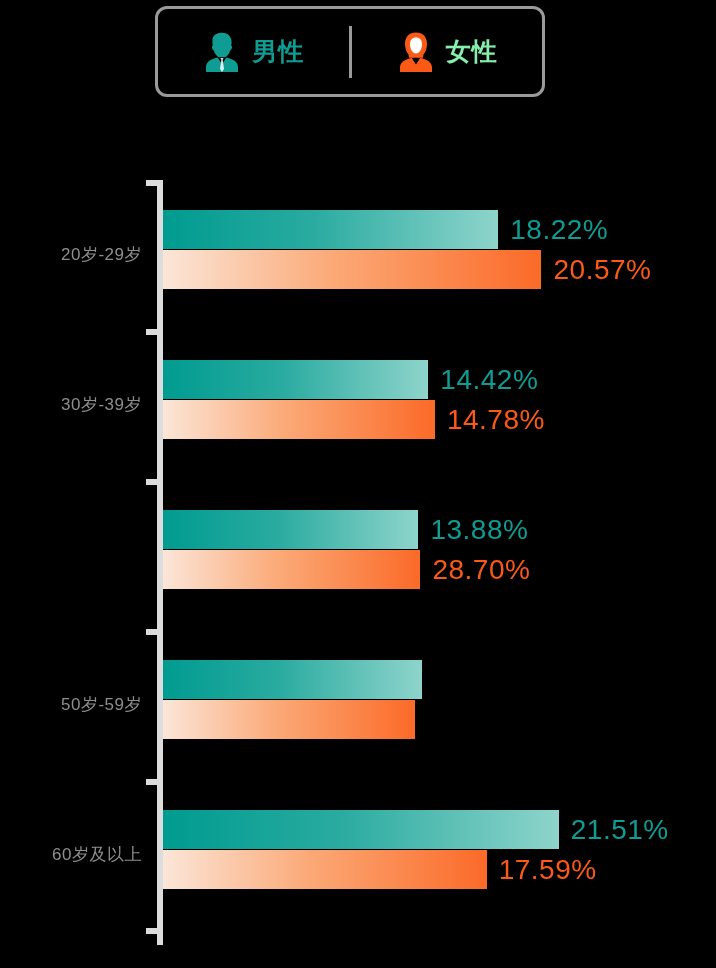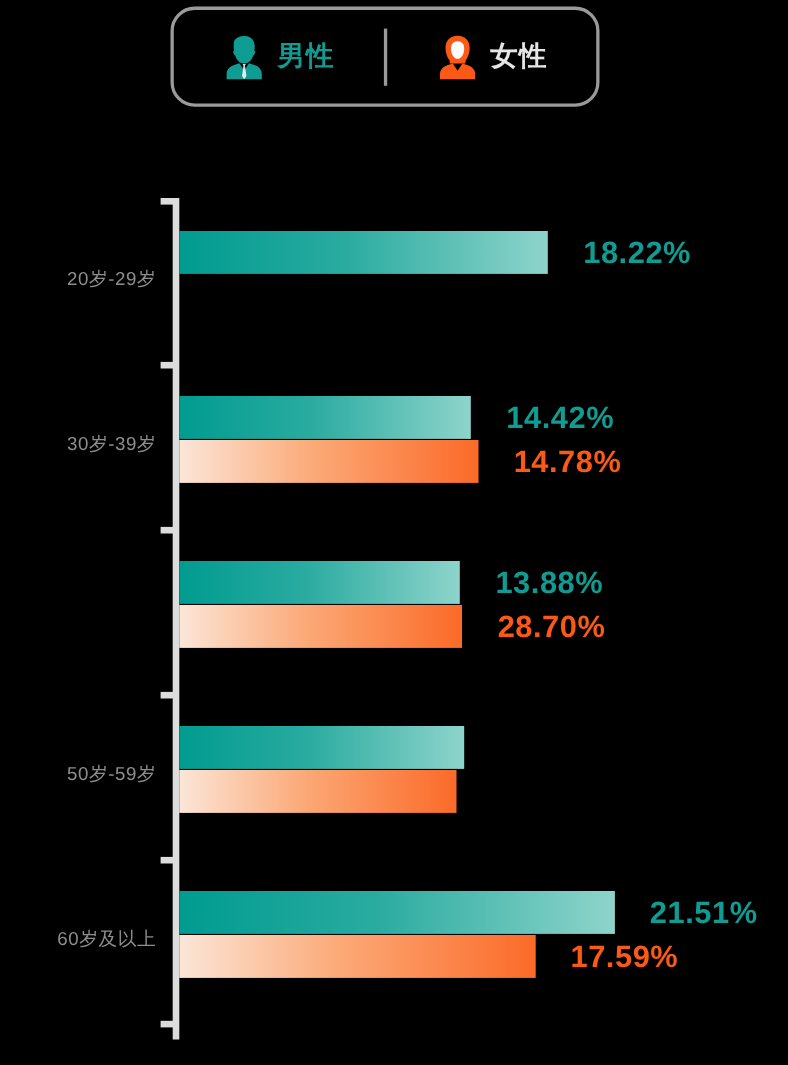--- a/index.html
+++ b/index.html
@@ -18,21 +18,21 @@
 
   
   .legend-box {
     position: absolute;
     left: 155px;
     top: 6px;
     width: 390px;
     height: 91px;
     box-sizing: border-box;
     border: 3px solid #9a9a9a;
-    border-radius: 22px;
+    border-radius: 12px;
     display: flex;
     align-items: center;
   }
   .legend-half {
     flex: 1 1 50%;
     display: flex;
     align-items: center;
     justify-content: center;
     gap: 10px;
     height: 100%;
@@ -48,21 +48,21 @@
     height: 42px;
     display: block;
   }
   .legend-label {
     font-size: 25px;
     font-weight: bold;
     letter-spacing: 1px;
     line-height: 1;
   }
   .legend-label.male   { color: #0f9c92; }
-  .legend-label.female { color: #e5e5e5; }
+  .legend-label.female { color: #86efac; }
 
   
   .chart {
     position: absolute;
     left: 0;
     top: 110px;
     width: 716px;
     height: 858px;
   }
   .axis-line {
@@ -126,26 +126,25 @@
     flex: 0 0 auto;
   }
   .bar.male {
     background: linear-gradient(to right, #009b90 0%, #2aaba0 45%, #8ed4cb 100%);
   }
   .bar.female {
     background: linear-gradient(to right, #fbe6d8 0%, #fba977 45%, #fb6a28 100%);
   }
   .bar-value {
     font-size: 28px;
-    font-weight: bold;
+    font-weight: normal;
     letter-spacing: 0.5px;
     white-space: nowrap;
     padding-left: 12px;
     line-height: 1;
-    margin-left: 20px;
   }
   .bar-value.male   { color: #0f9c92; }
   .bar-value.female { color: #fb5a16; }
 </style>
 </head>
 <body>
 
 <div class="legend-box">
   <div class="legend-half">
     <span class="legend-icon">
@@ -176,20 +175,24 @@
 <div class="chart">
   <div class="axis-line"></div>
   <div class="rows" id="bar-rows">
       <div class="row" style="top: 100px;">
         <div class="row-label">20岁-29岁</div>
         <div class="bars">
           <div class="bar-line male">
             <div class="bar male" title="男性 18.22%" style="width: 335.248px;"></div>
             <div class="bar-value male">18.22%</div>
           </div>
+          <div class="bar-line female">
+            <div class="bar female" title="女性 20.57%" style="width: 378.488px;"></div>
+            <div class="bar-value female">20.57%</div>
+          </div>
         </div>
       </div>
       <div class="row" style="top: 250px;">
         <div class="row-label">30岁-39岁</div>
         <div class="bars">
           <div class="bar-line male">
             <div class="bar male" title="男性 14.42%" style="width: 265.328px;"></div>
             <div class="bar-value male">14.42%</div>
           </div>
           <div class="bar-line female">

